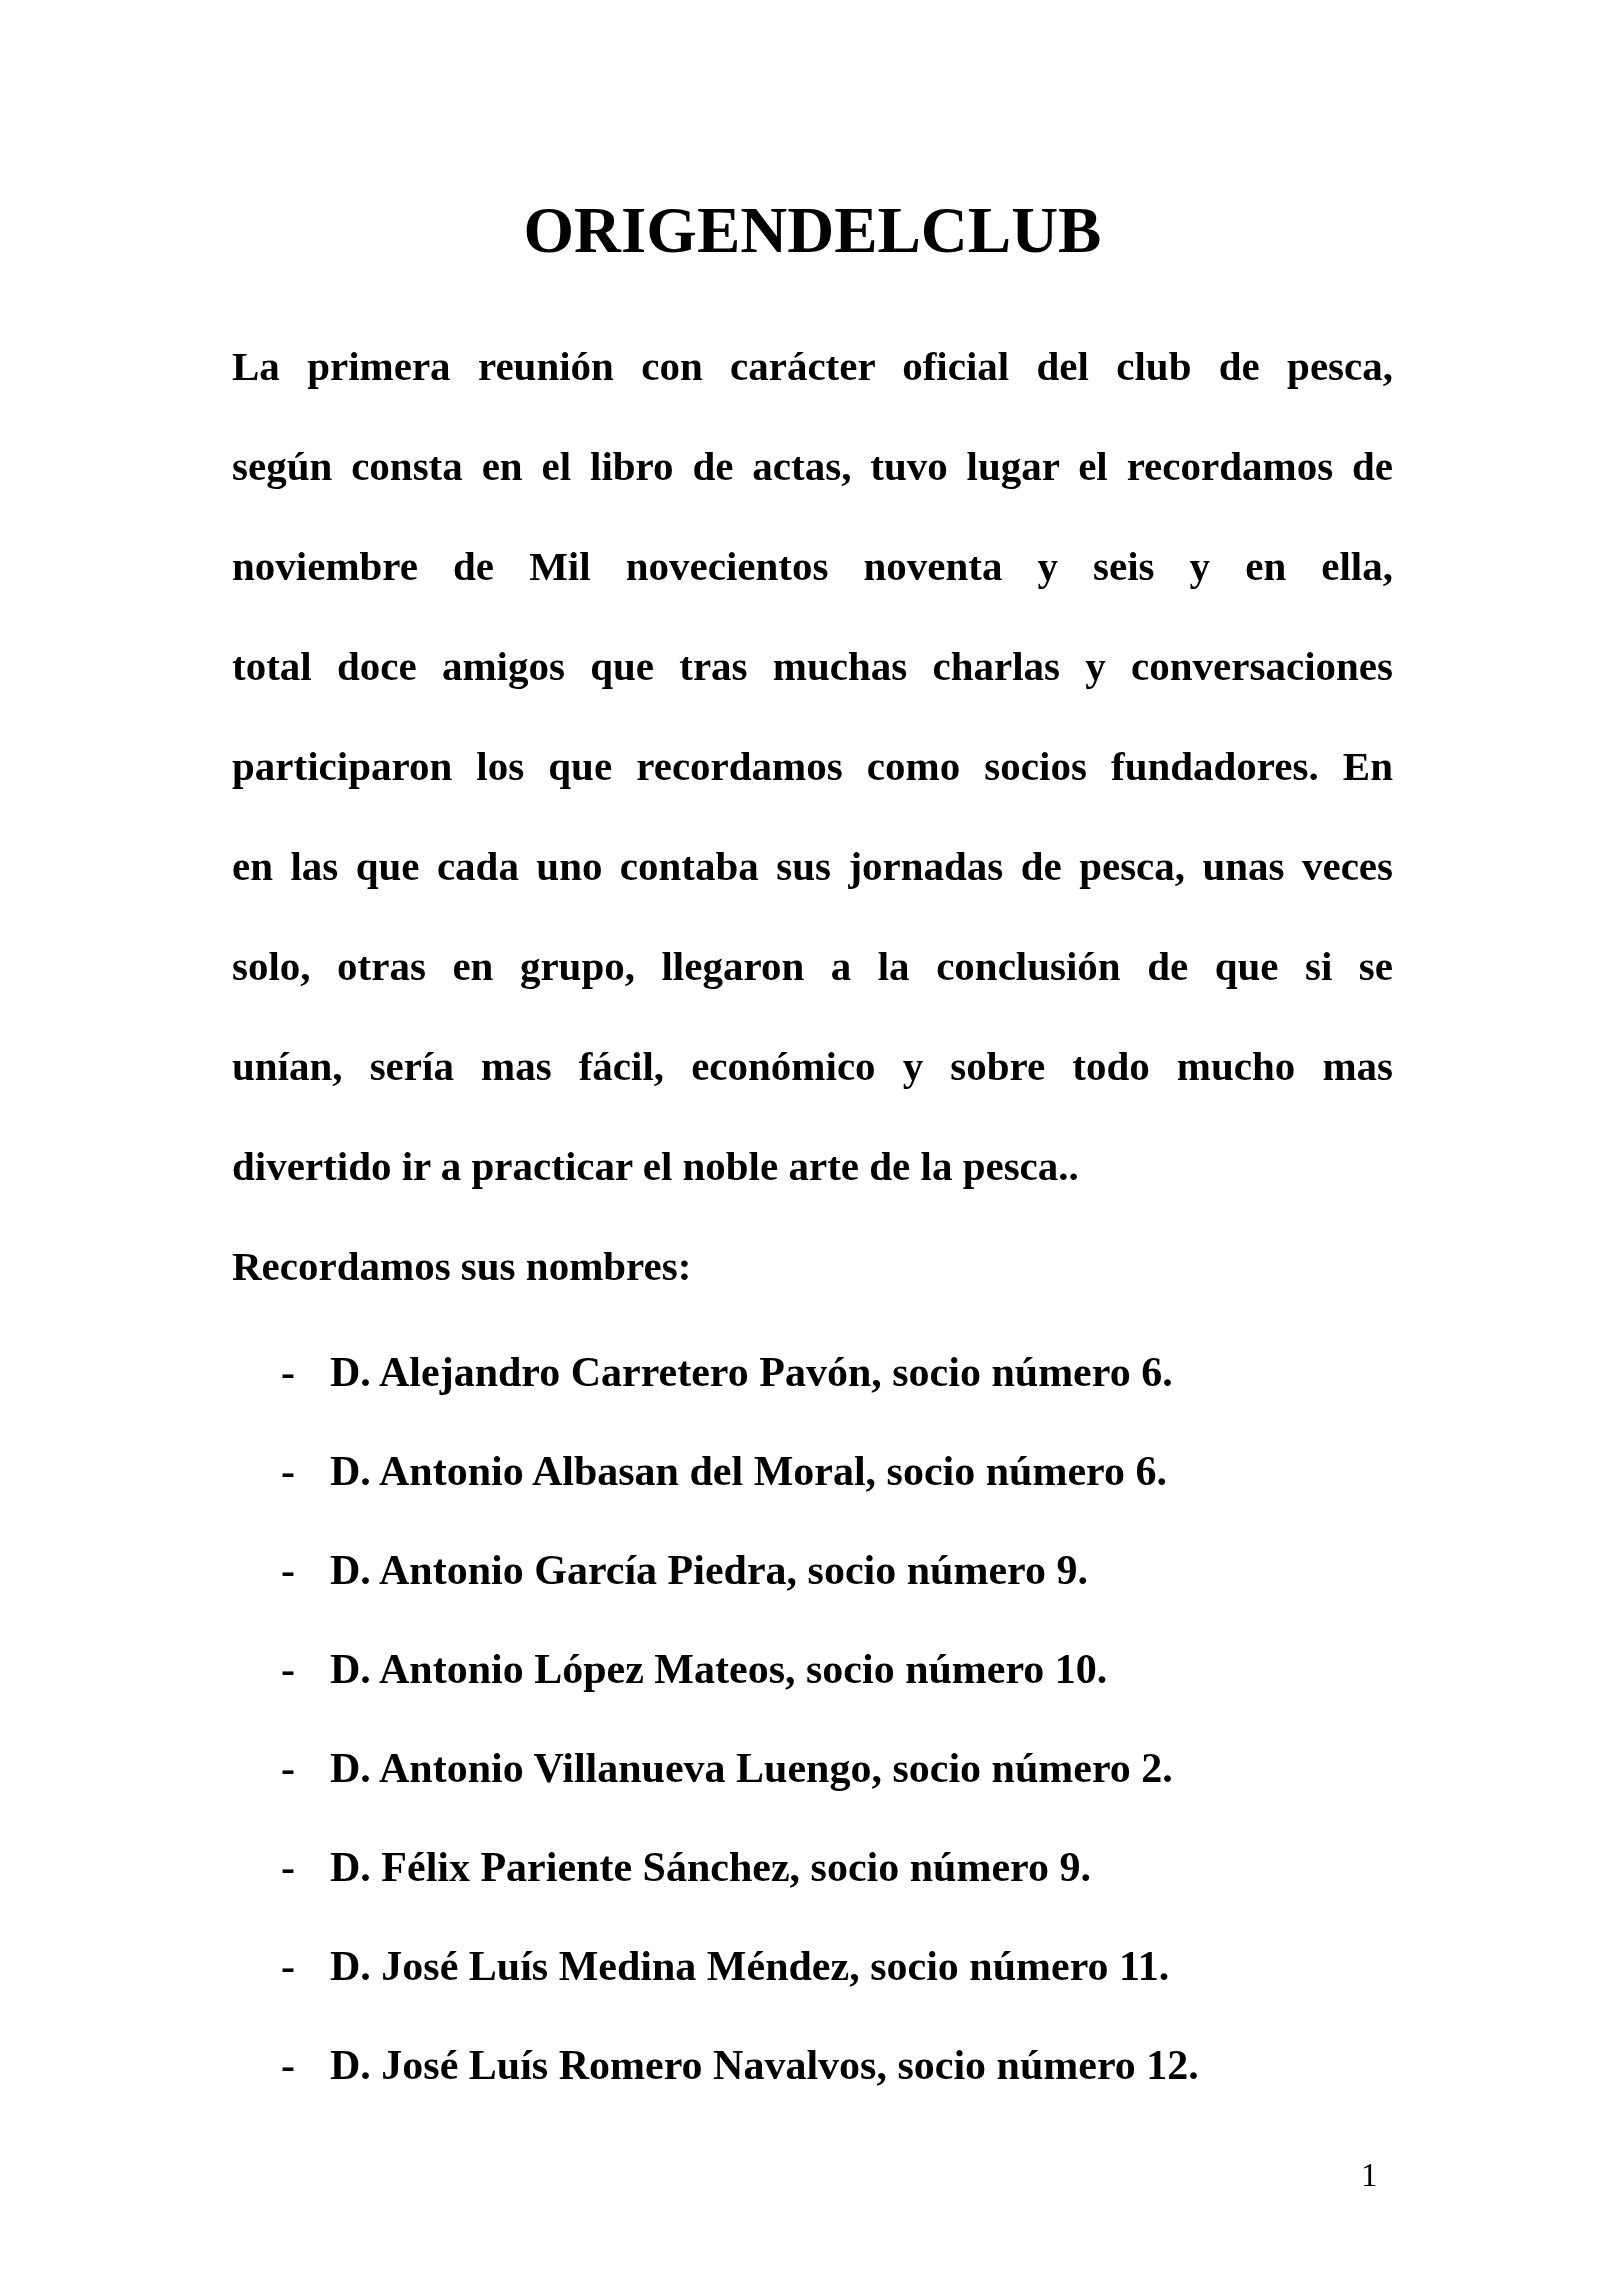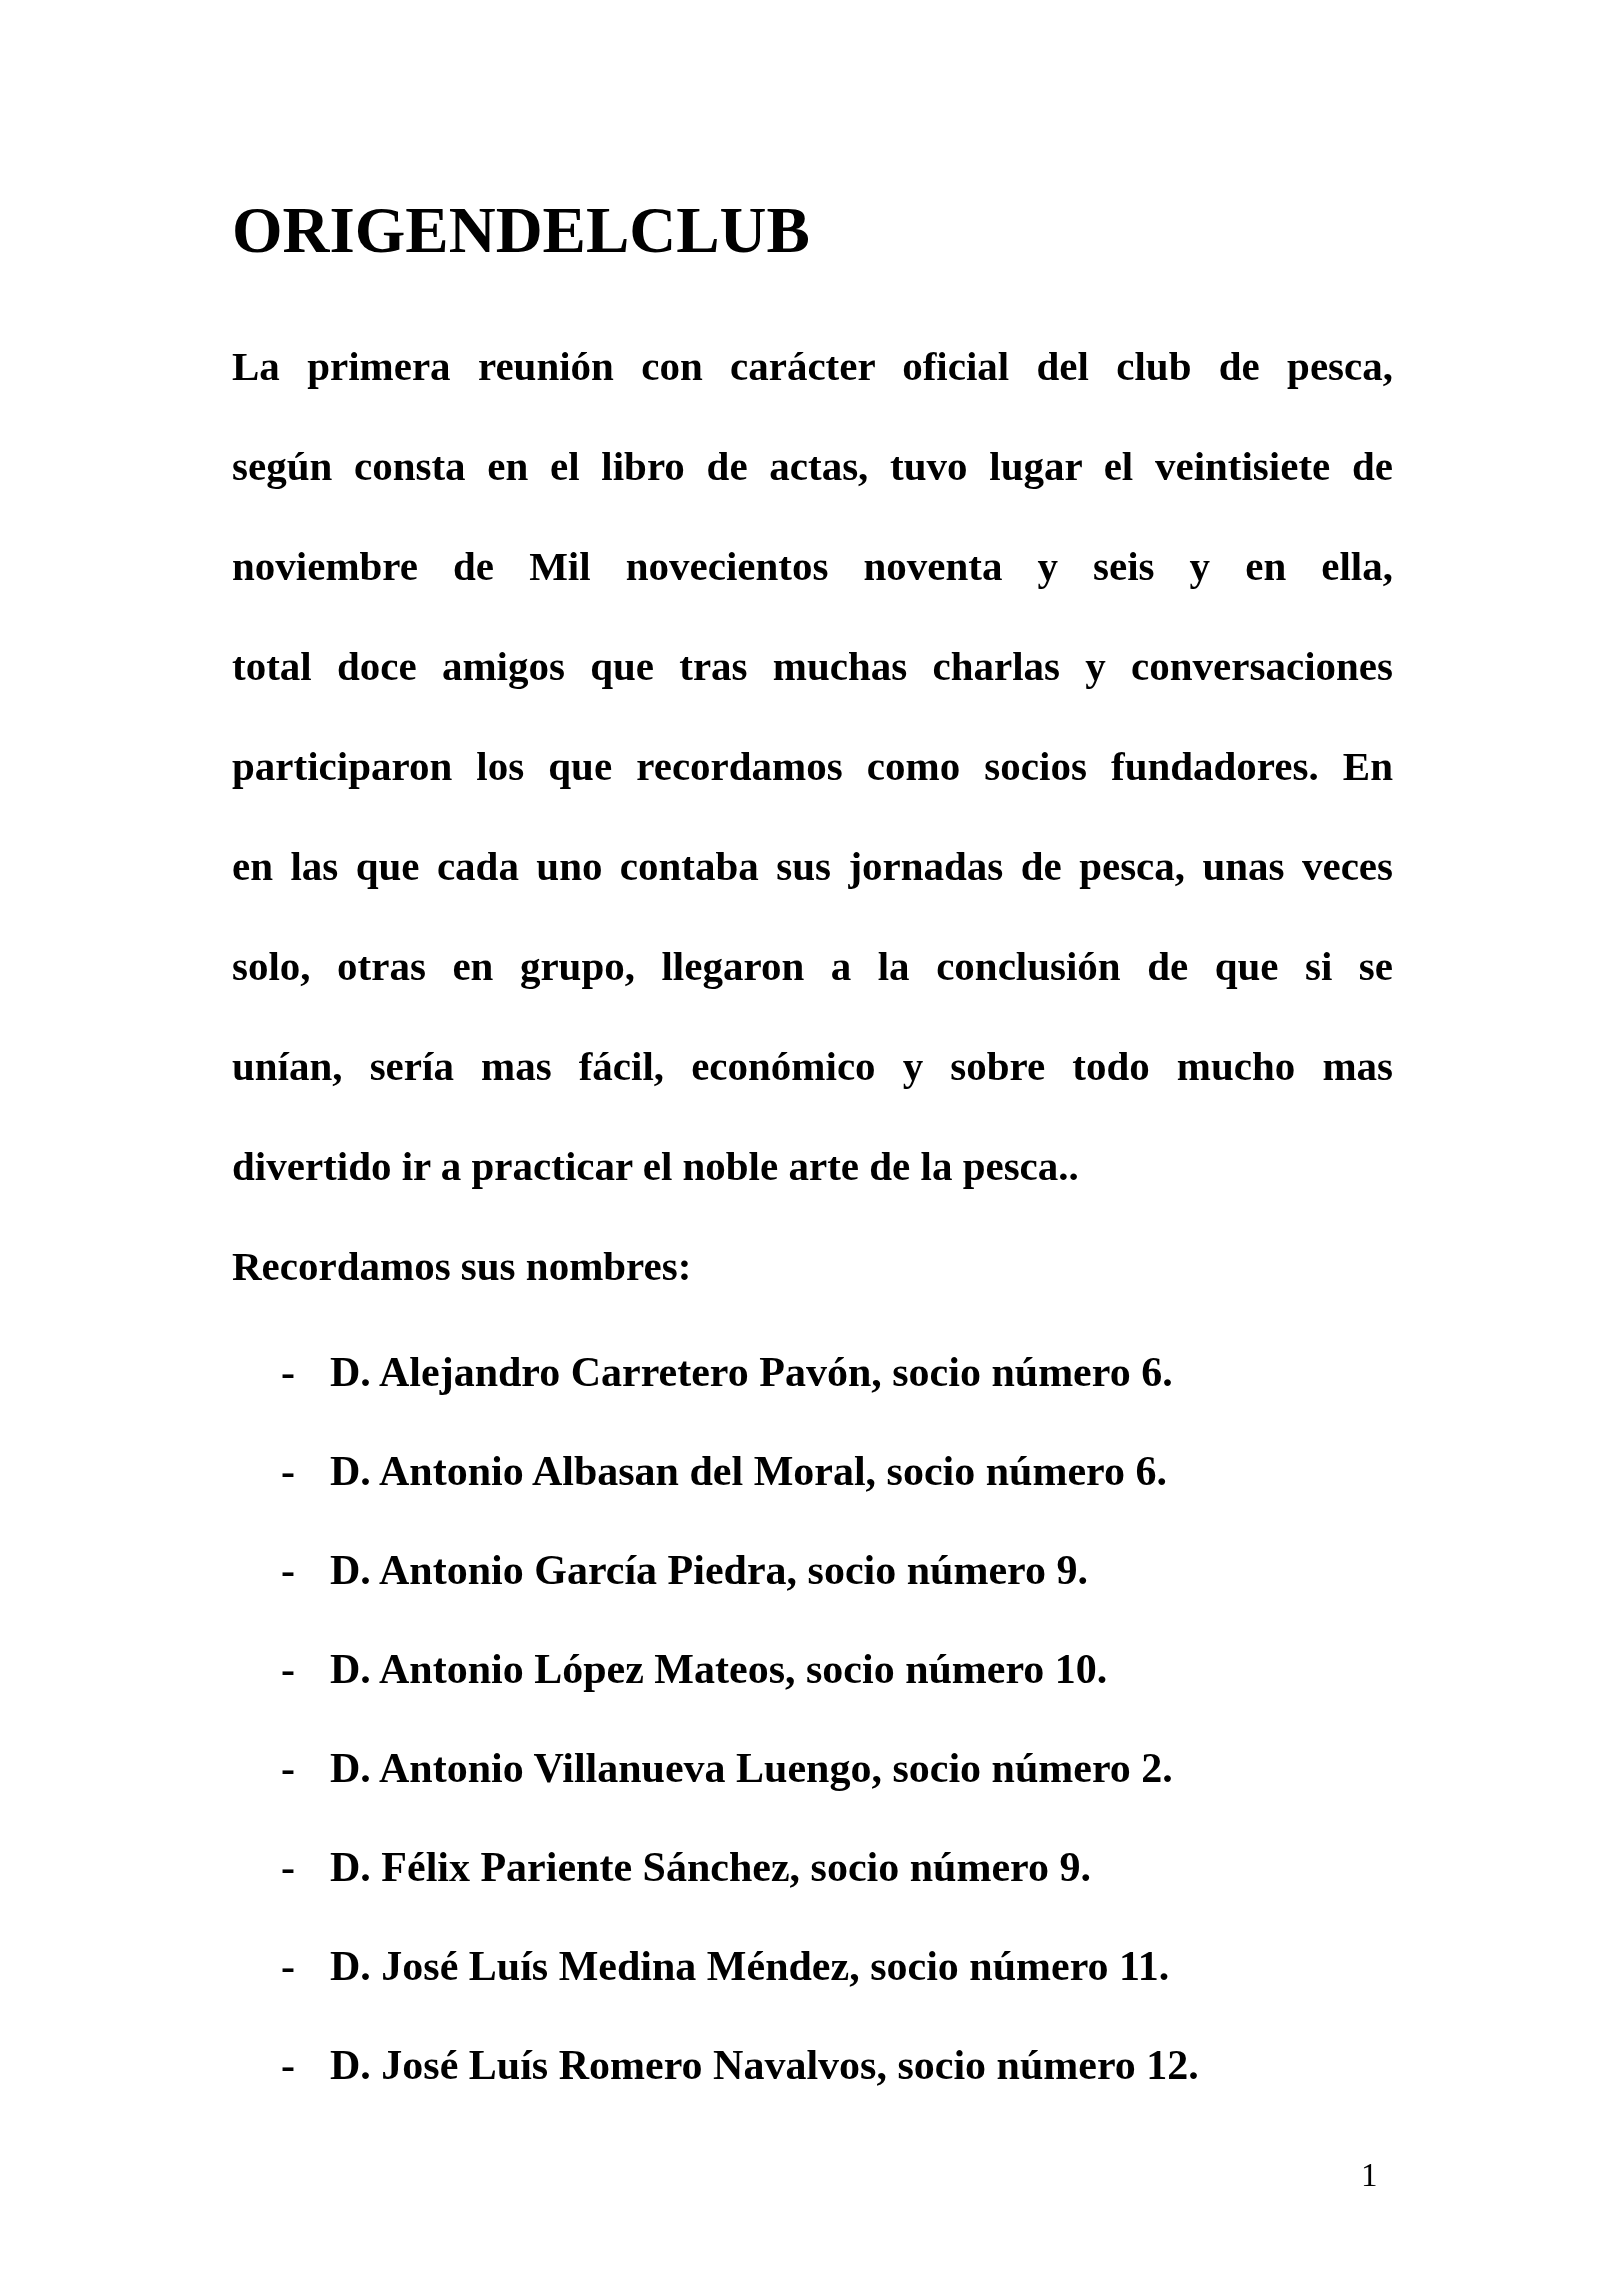--- a/index.html
+++ b/index.html
@@ -18,21 +18,21 @@
     font-weight: bold;
     overflow: hidden;
   }
   
   .doc-title {
     position: absolute;
     left: 232px;
     top: 194px;
     width: 1161px;
     display: flex;
-    justify-content: flex-start;
+    justify-content: center;
     font-size: 65px;
     line-height: 72px;
     white-space: nowrap;
   }
   
   .body-text {
     position: absolute;
     left: 232px;
     top: 316px;
     width: 1161px;
@@ -81,21 +81,21 @@
 <div class="page">
 
   <header class="doc-title">
     <span>ORIGEN</span>
     <span>DEL</span>
     <span>CLUB</span>
   </header>
 
   <section class="body-text">
     <div class="jline">La primera reunión con carácter oficial del club de pesca,</div>
-    <div class="jline">según consta en el libro de actas, tuvo lugar el veintisiete de</div>
+    <div class="jline">según consta en el libro de actas, tuvo lugar el recordamos de</div>
     <div class="jline">noviembre de Mil novecientos noventa y seis y en ella,</div>
     <div class="jline">total doce amigos que tras muchas charlas y conversaciones</div>
     <div class="jline">participaron los que recordamos  como socios fundadores. En</div>
     <div class="jline">en las que cada uno contaba sus jornadas de pesca, unas veces</div>
     <div class="jline">solo, otras en grupo, llegaron a la conclusión de que si se</div>
     <div class="jline">unían, sería mas fácil, económico y sobre todo mucho mas</div>
     <div class="jline last">divertido ir a practicar el noble arte de la pesca..</div>
     <div class="jline last">Recordamos sus nombres:</div>
   </section>
 

